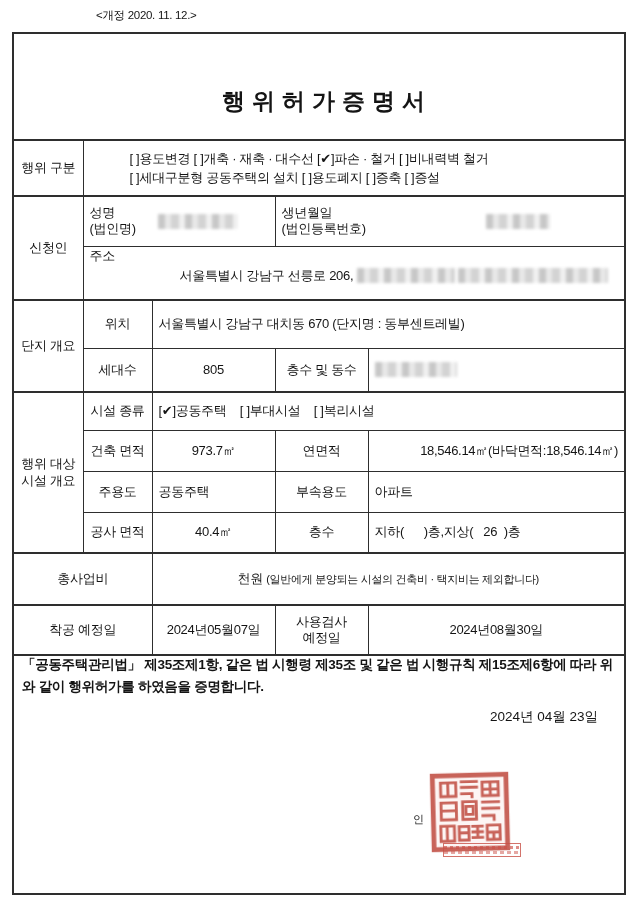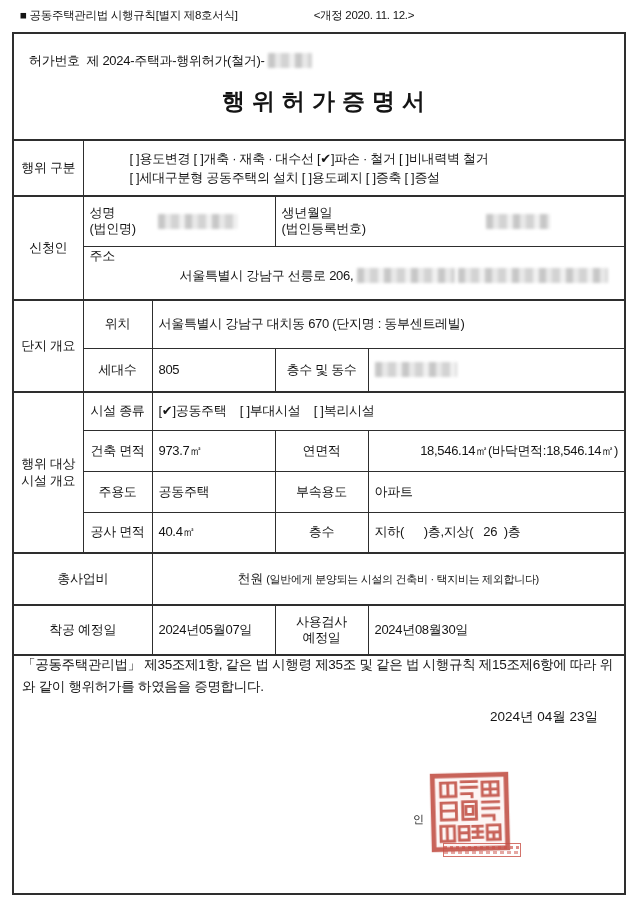--- a/index.html
+++ b/index.html
@@ -17,62 +17,60 @@
   .permit-line { position:absolute; top:18px; left:15px; font-size:13px; white-space:pre-wrap; letter-spacing:-0.3px; }
   .doc-title { position:absolute; top:52px; left:16px; right:0; text-align:center; font-size:23px; font-weight:bold; letter-spacing:7px; }
 
   
   .grid-wrap { position:absolute; top:105px; left:-2px; right:-2px; }
   table.grid { border-collapse:collapse; table-layout:fixed; width:100%; }
   table.grid td { border:1px solid #2e2e2e; padding:2px 6px; font-size:13px; vertical-align:middle; letter-spacing:-0.3px; overflow:hidden; }
   table.grid { border:2px solid #2e2e2e; }
   tr.sec > td { border-top:2px solid #2e2e2e; }
   td.lab { text-align:center; }
-  td.num { text-align:left; }
+  td.num { text-align:center; }
   td.ctr { text-align:center; }
   .preline { white-space:pre-line; line-height:1.25; display:inline-block; text-align:left; }
   .prewrap { white-space:pre-wrap;padding-left:40px; }
   .wrapnum { word-break:break-all; line-height:1.2; display:block; text-align:right; }
   .flexrow { display:flex; align-items:center; }
   .addr-label { display:block; line-height:1.1; }
   .addr-value { display:block; margin-left:90px; margin-top:4px; white-space:nowrap; }
   .cost-note { font-size:11px; }
 
   
   .redact { display:inline-block; height:15px; border-radius:1px; vertical-align:-3px;
     background:
       repeating-linear-gradient(90deg,#c7c7c7 0 7px,#e8e8e8 7px 13px,#d3d3d3 13px 21px,#f0f0f0 21px 27px),
       repeating-linear-gradient(0deg,rgba(255,255,255,.45) 0 5px,rgba(165,165,165,.35) 5px 10px);
     filter:blur(1.5px); }
 
   
-  .statement { position:absolute; top:620px; left:8px; right:8px; font-size:13.5px; line-height:1.65; letter-spacing:-0.3px; }
+  .statement { position:absolute; top:620px; left:8px; right:8px; font-size:13.5px; line-height:1.65; letter-spacing:-0.3px;font-weight:bold; }
   .issue-date { position:absolute; top:674px; right:26px; font-size:13.5px; }
   .signer { position:absolute; top:768px; left:272px; font-size:19px; letter-spacing:9px; }
   .seal-in { position:absolute; top:778px; left:399px; font-size:11px; }
   .seal { position:absolute; top:738px; left:414px; width:84px; height:80px; color:#c4564c; transform:rotate(-1.5deg); filter:blur(0.4px); opacity:0.92; }
   .mini-mark { position:absolute; top:809px; left:429px; width:76px; height:12px; border:1px solid rgba(200,80,70,.8);
     background:
       repeating-linear-gradient(90deg,rgba(204,81,72,.65) 0 3px,rgba(204,81,72,0) 3px 6px) 0 2px / 100% 3px no-repeat,
       repeating-linear-gradient(90deg,rgba(204,81,72,.5) 0 4px,rgba(204,81,72,0) 4px 7px) 0 7px / 100% 3px no-repeat;
     filter:blur(0.5px); }
 </style>
 </head>
 <body>
 
 <div class="page">
 
   <div class="form-note-row">
-    <span class="form-note">■ 공동주택관리법 시행규칙[별지 제8호서식]</span>
     <span class="revision-note">&lt;개정 2020. 11. 12.&gt;</span>
   </div>
 
   <div class="doc-box">
 
-    <div class="permit-line"><span>허가번호  제 2024-주택과-행위허가(철거)-</span> <span class="redact" style="width:44px;"></span></div>
 
     <div class="doc-title">행위허가증명서</div>
 
     <div class="grid-wrap">
       <table class="grid">
         <colgroup>
           <col style="width:70px">
             <col style="width:69px">
             <col style="width:123px">
             <col style="width:93px">

